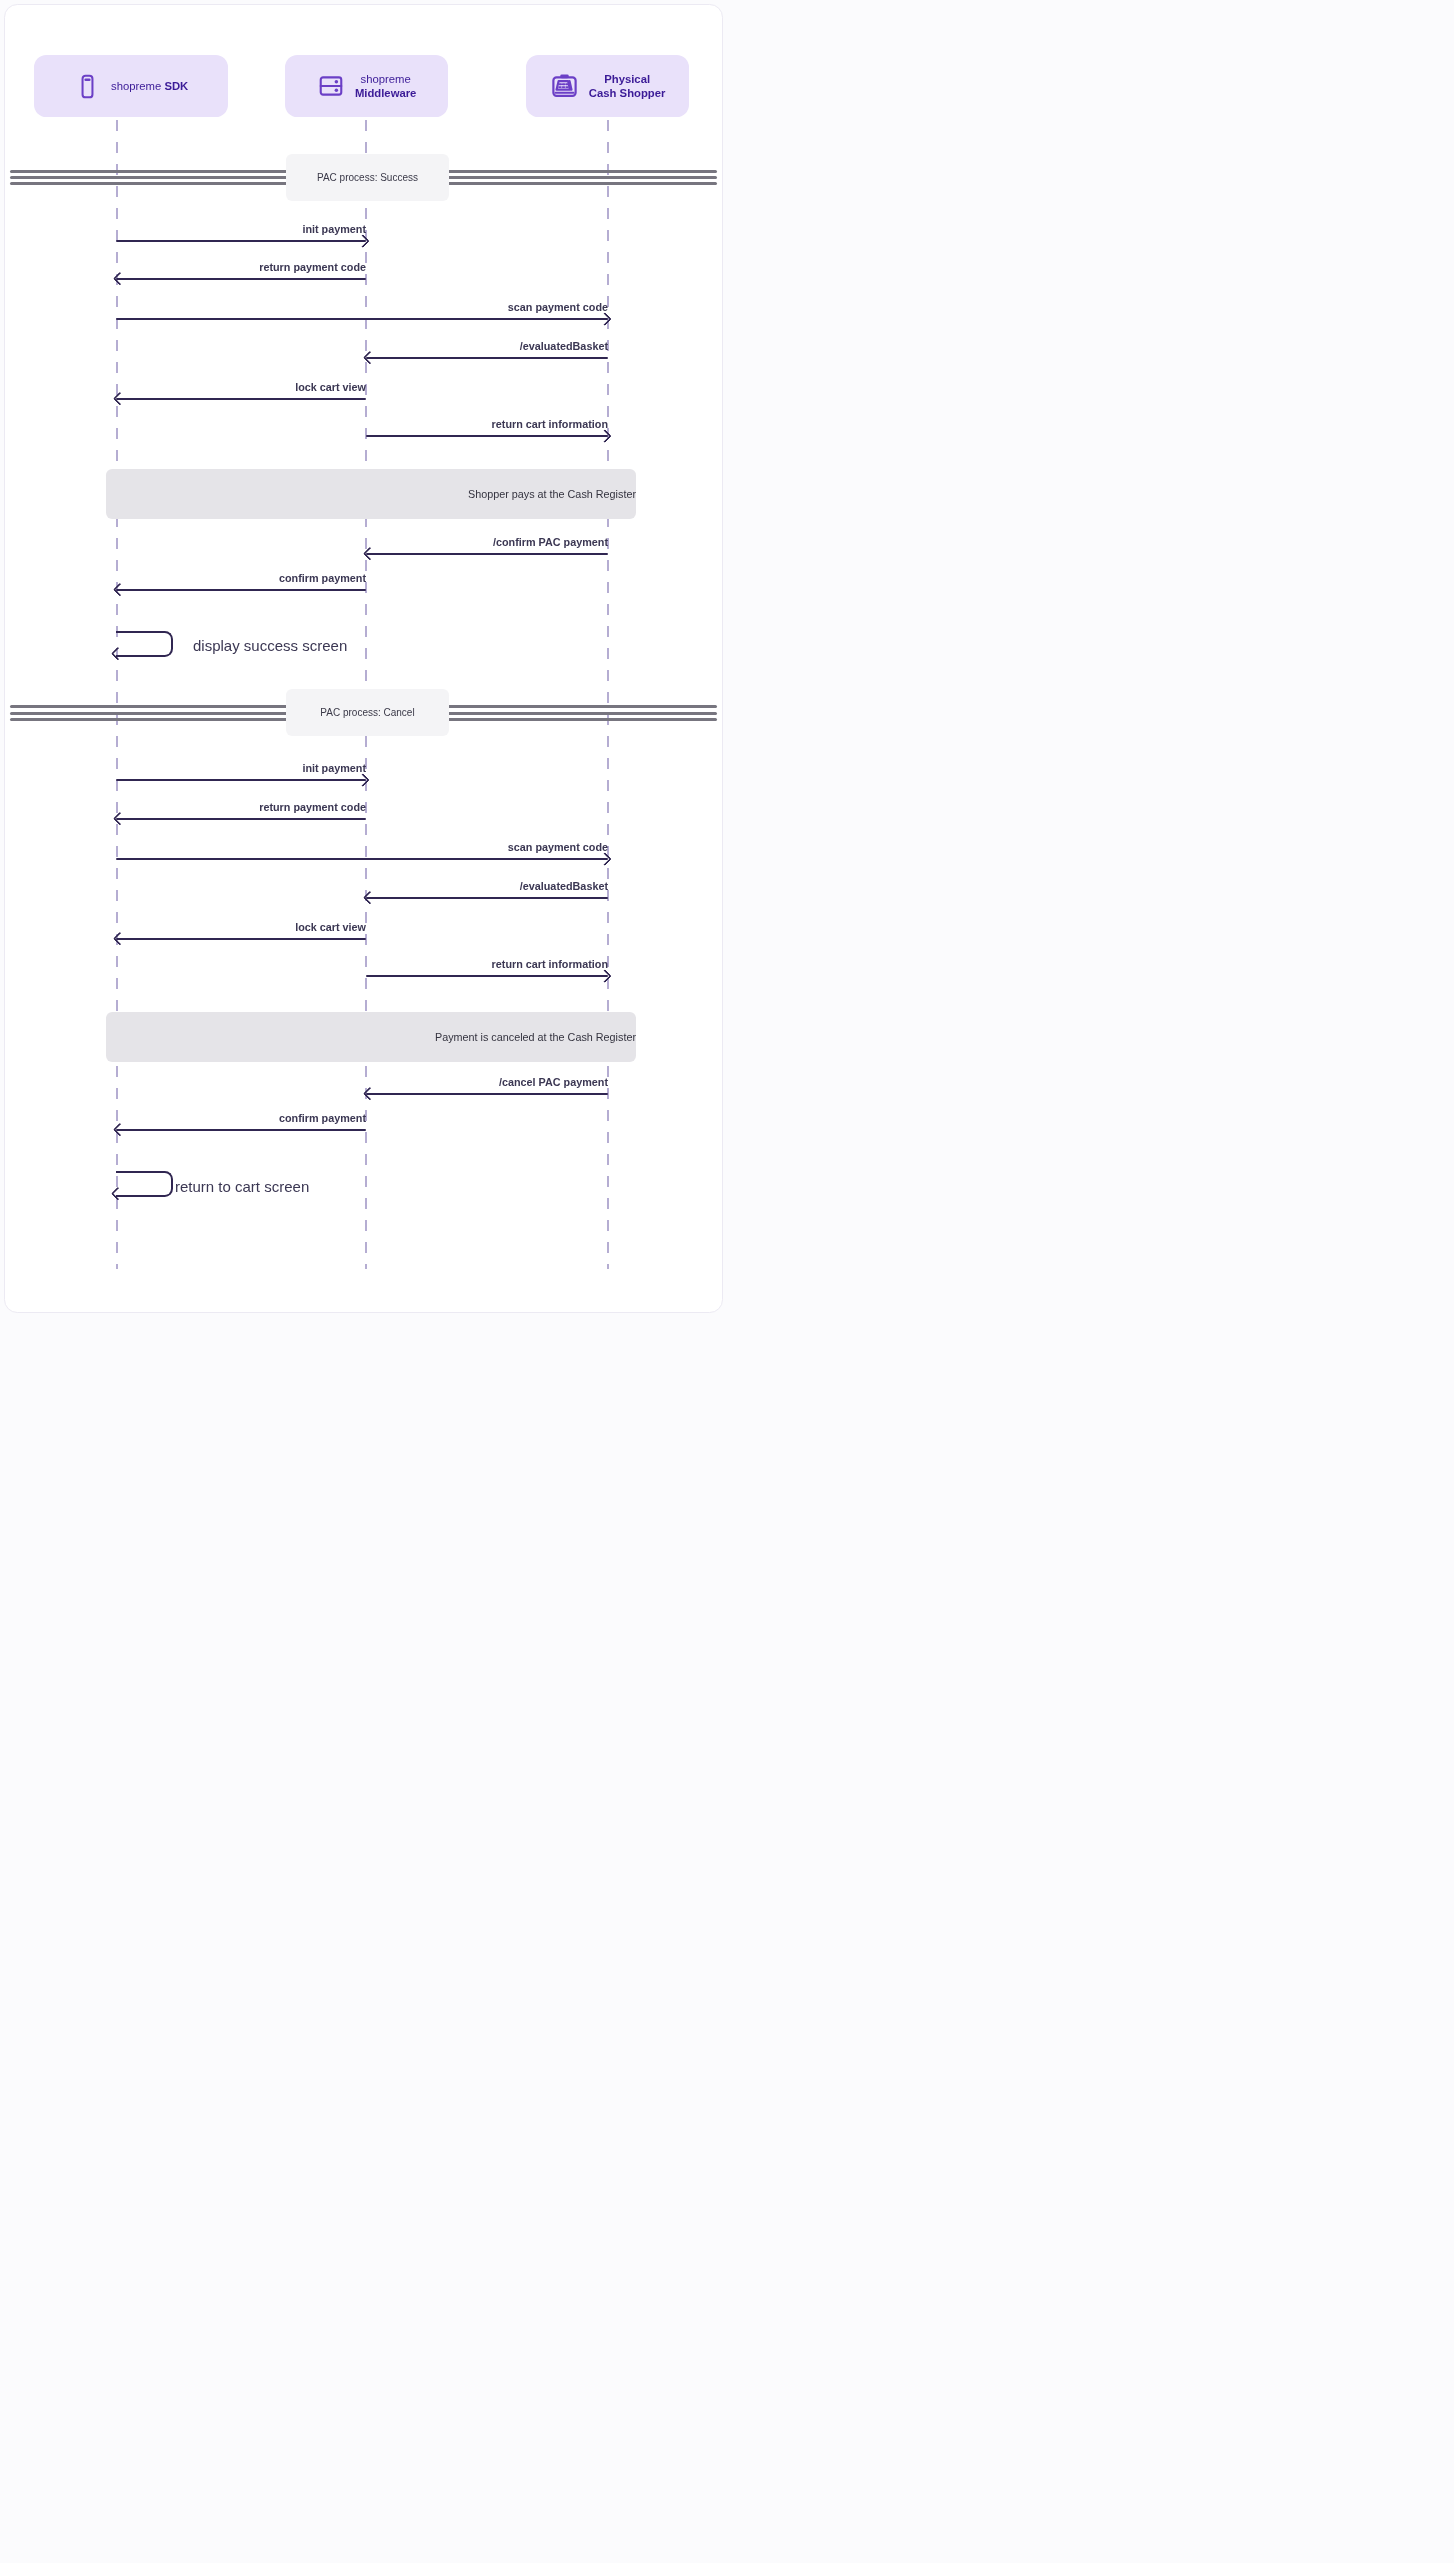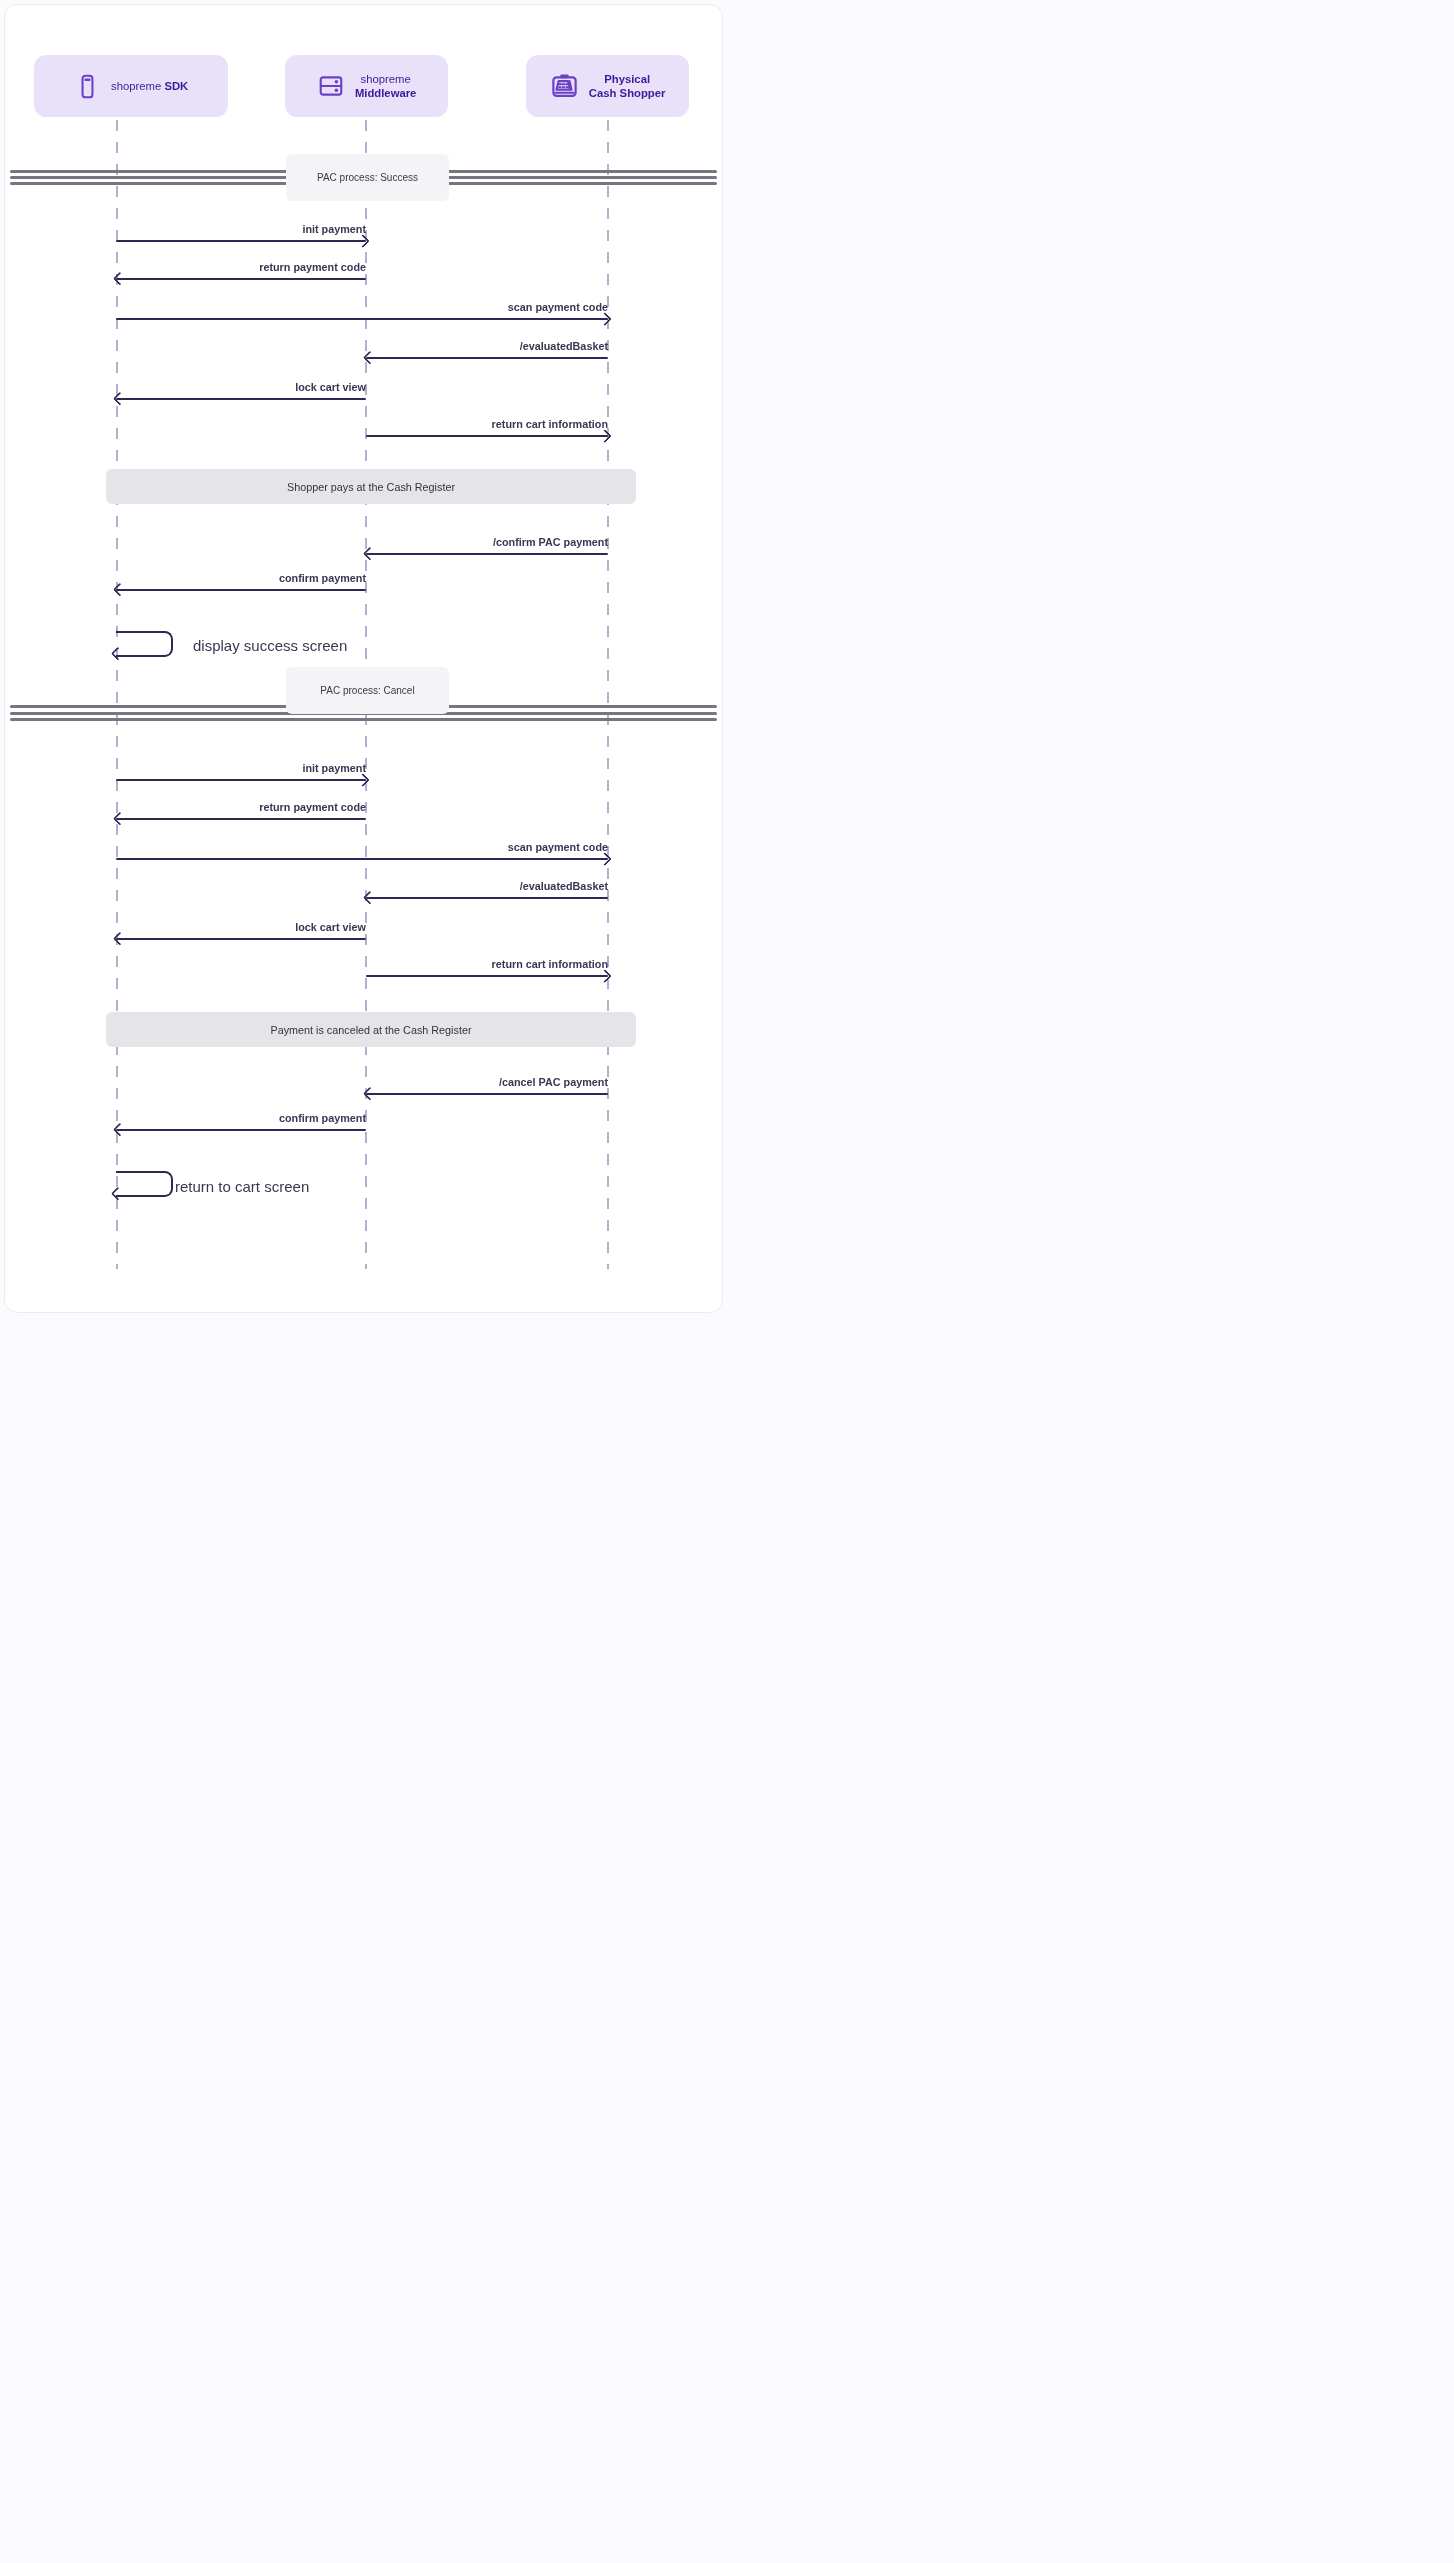--- a/index.html
+++ b/index.html
@@ -36,22 +36,22 @@
   .actor .txt{color:var(--actor-text);font-size:11.3px;line-height:1.25;text-align:center;}
   .actor .txt b{font-weight:bold;}
   .icon{flex:0 0 auto;}
   .dline{position:absolute;left:10.3px;right:10.3px;height:2.6px;background:var(--dline);border-radius:1.5px;}
   .dbox{
     position:absolute;left:286px;width:163px;height:47px;background:var(--dbg);
     border-radius:6.2px;display:flex;align-items:center;justify-content:center;
     font-size:10px;color:var(--dtext);
   }
   .note{
-    position:absolute;left:106px;width:530px;height:35px;background:var(--notebg);
-    border-radius:6.2px;display:flex;align-items:center;justify-content:center;
+    position:absolute;left:106px;width:530px;height:50px;background:var(--notebg);
+    border-radius:6.2px;display:flex;align-items:center;justify-content:flex-end;
     font-size:10.8px;color:var(--notetext);
   }
   .msg{position:absolute;height:0;}
   .msg .lbl{
     position:absolute;bottom:6.2px;left:0;right:0;text-align:right;
     font-size:10.8px;color:var(--msg);white-space:nowrap;font-weight:bold;
   }
   .msg .line{position:absolute;top:-1.3px;left:0;right:0;height:2.6px;background:var(--arrow);border-radius:1.5px;}
   .head{
     position:absolute;width:9.7px;height:9.7px;
@@ -165,21 +165,21 @@
 </div>
 
 <div class="loop" style="left:116px;top:631px">
   <div class="head"></div>
 </div>
 <div class="looplbl" style="left:193px;top:637px">display success screen</div>
 
 <div class="dline" style="top:705px"></div>
 <div class="dline" style="top:712px"></div>
 <div class="dline" style="top:718px"></div>
-<div class="dbox" style="top:667px">
+<div class="dbox" style="top:689px">
     <span>PAC process: Cancel</span>
   </div>
 
 <div class="msg" style="left:116px;width:250px;top:780px">
   <div class="lbl">init payment</div>
   <div class="line"></div>
   <div class="head right"></div>
 </div>
 <div class="msg" style="left:116px;width:250px;top:819px">
   <div class="lbl">return payment code</div>

